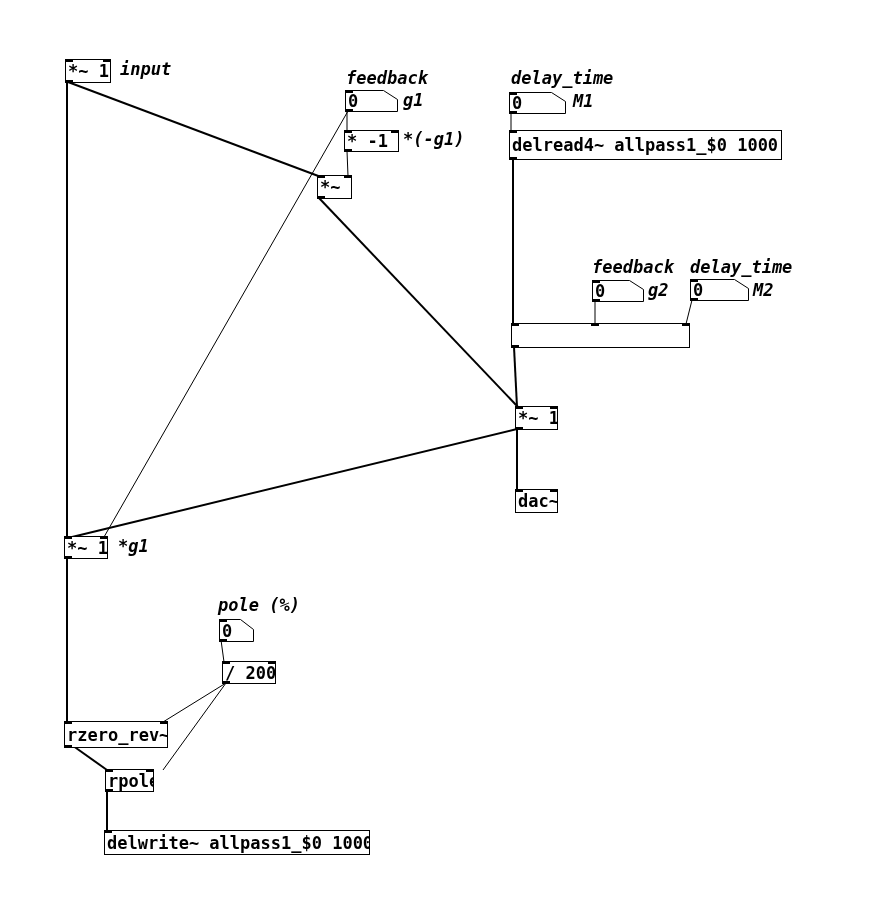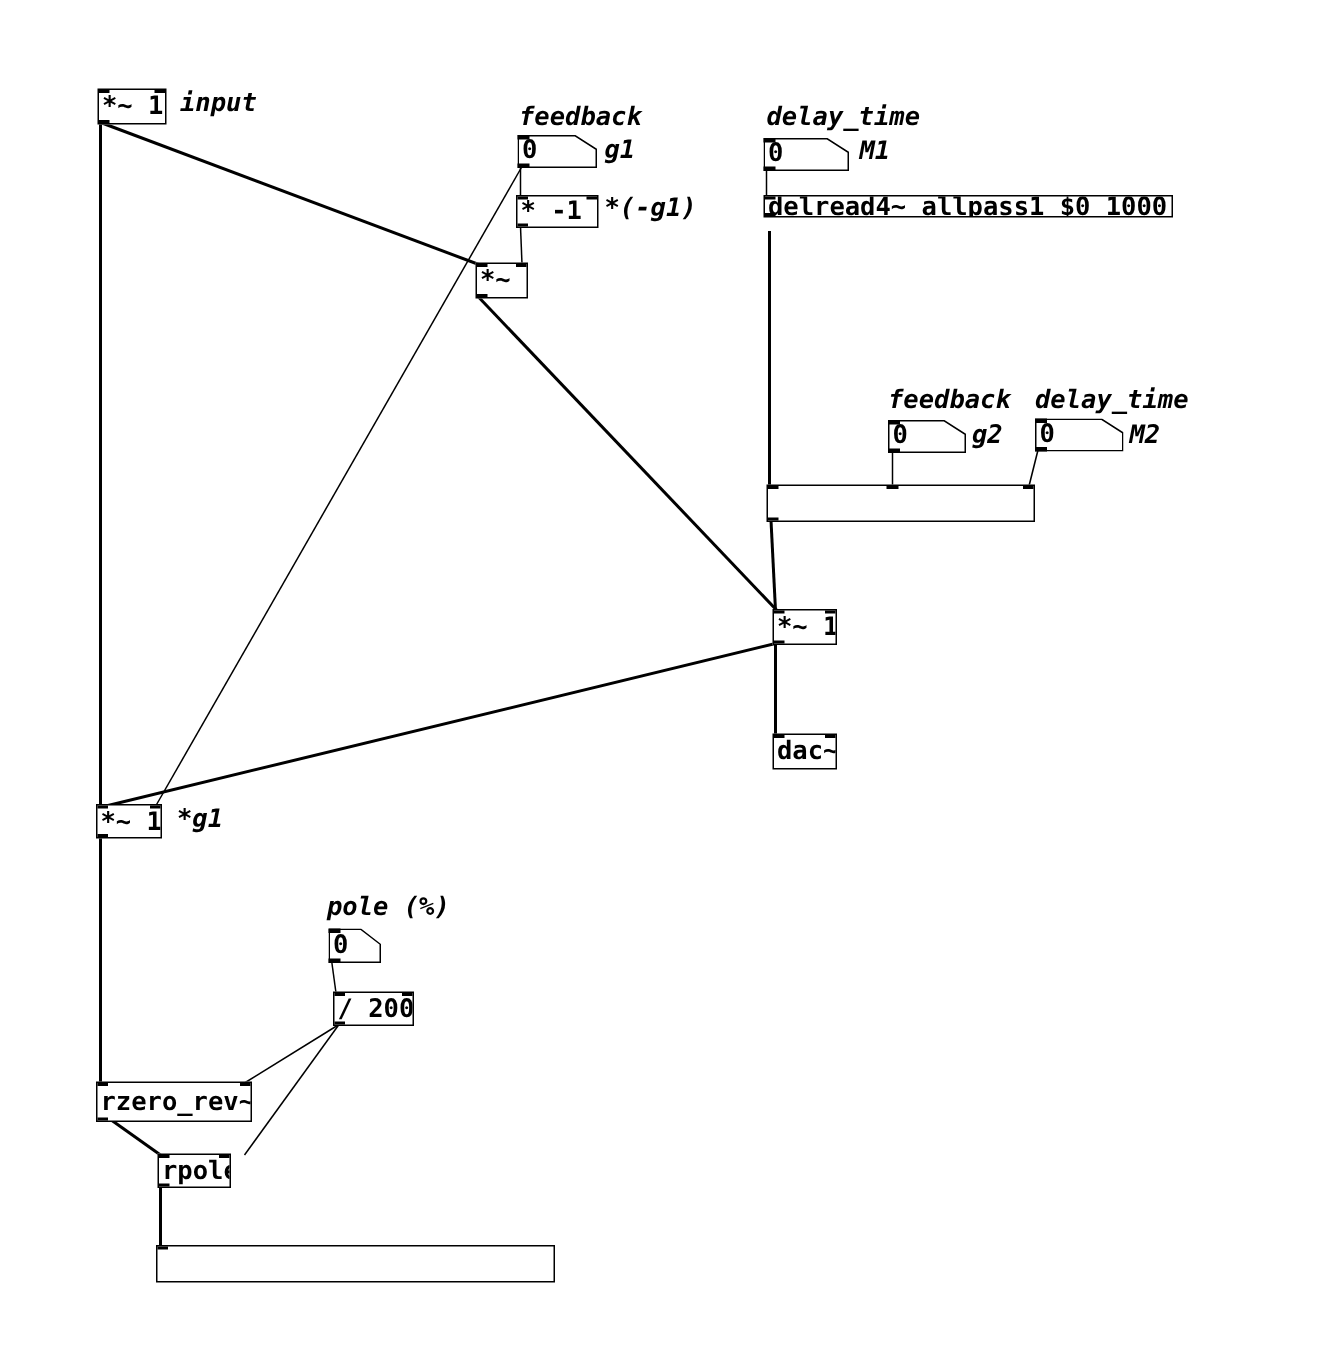--- a/index.html
+++ b/index.html
@@ -150,21 +150,21 @@
   <div class="numbox" style="left:509px;top:92px;width:57px;height:22px">
     <svg width="57" height="22">
         <polygon points="0.5,0.5 42.5,0.5 56.5,9.5 56.5,21.5 0.5,21.5"></polygon>
       </svg>
     <span class="nb-val">0</span>
     <i class="nub tl"></i>
     <i class="nub bl"></i>
   </div>
   <div class="cmt" style="left:573px;top:92px">M1</div>
 
-  <div class="obj" style="left:509px;top:130px;width:273px;height:15px">
+  <div class="obj" style="left:509px;top:130px;width:273px;height:30px">
     <span>delread4~ allpass1_$0 1000</span>
     <i class="nub tl"></i>
     <i class="nub bl"></i>
   </div>
 
   <div class="cmt" style="left:592px;top:258px">feedback</div>
   <div class="numbox" style="left:592px;top:280px;width:52px;height:22px">
     <svg width="52" height="22">
         <polygon points="0.5,0.5 37.5,0.5 51.5,9.5 51.5,21.5 0.5,21.5"></polygon>
       </svg>
@@ -238,16 +238,17 @@
   </div>
 
   <div class="obj" style="left:105px;top:769px;width:49px;height:23px">
     <span>rpole~</span>
     <i class="nub tl"></i>
     <i class="nub tr"></i>
     <i class="nub bl"></i>
   </div>
 
   <div class="obj" style="left:104px;top:830px;width:266px;height:25px">
+    <span>delwrite~ allpass1_$0 1000</span>
     <i class="nub tl"></i>
   </div>
 
 </div>
 
 </body></html>

